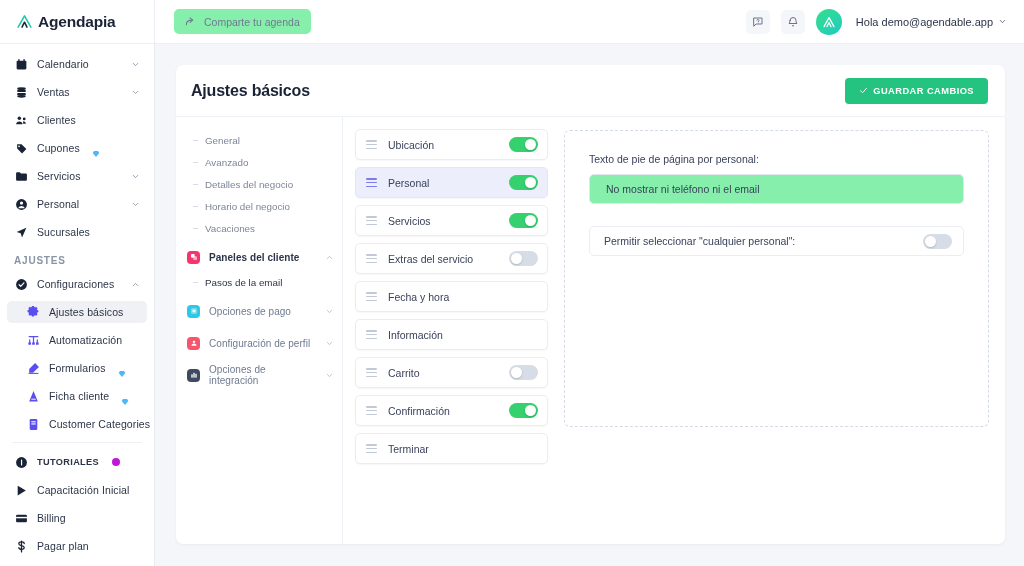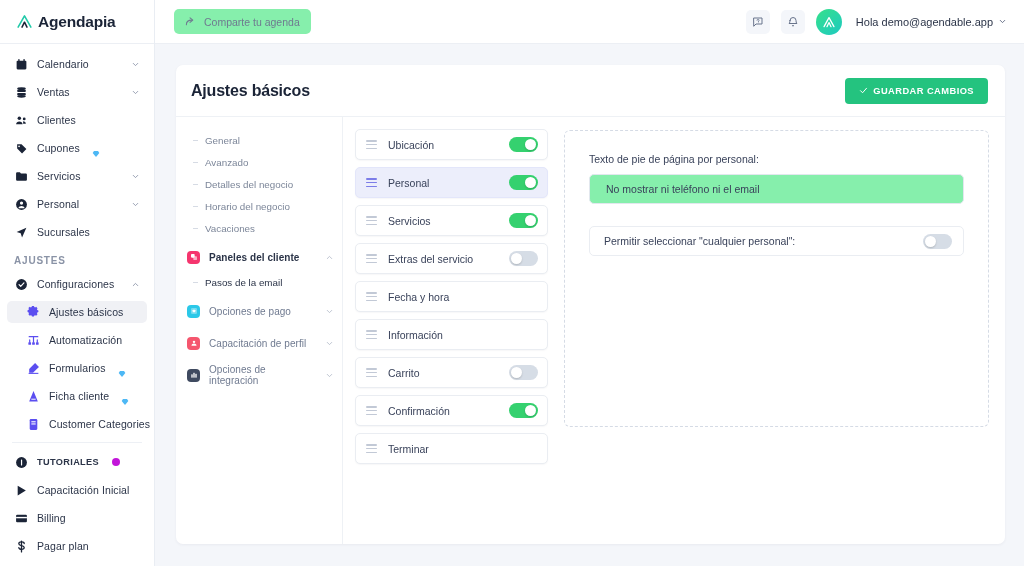--- a/index.html
+++ b/index.html
@@ -550,21 +550,21 @@
 
             <div class="set-spacer"></div>
 
             <div class="set-group-head">
               <span class="badge" style="background:#f5566e">
                 <svg viewBox="0 0 24 24" fill="#fff">
                     <circle cx="12" cy="8.5" r="3.6"></circle>
                     <path d="M4.5 20c0-4 3.4-6.4 7.5-6.4s7.5 2.4 7.5 6.4z"></path>
                   </svg>
               </span>
-              <span class="set-group-label">Capacitación de perfil</span>
+              <span class="set-group-label">Configuración de perfil</span>
               <span class="set-chev">
                   <svg viewBox="0 0 24 24" fill="none">
                     <path d="M6 9l6 6 6-6" stroke="currentColor" stroke-width="2.2" stroke-linecap="round" stroke-linejoin="round"></path>
                   </svg>
                 </span>
             </div>
 
             <div class="set-spacer"></div>
 
             <div class="set-group-head">

